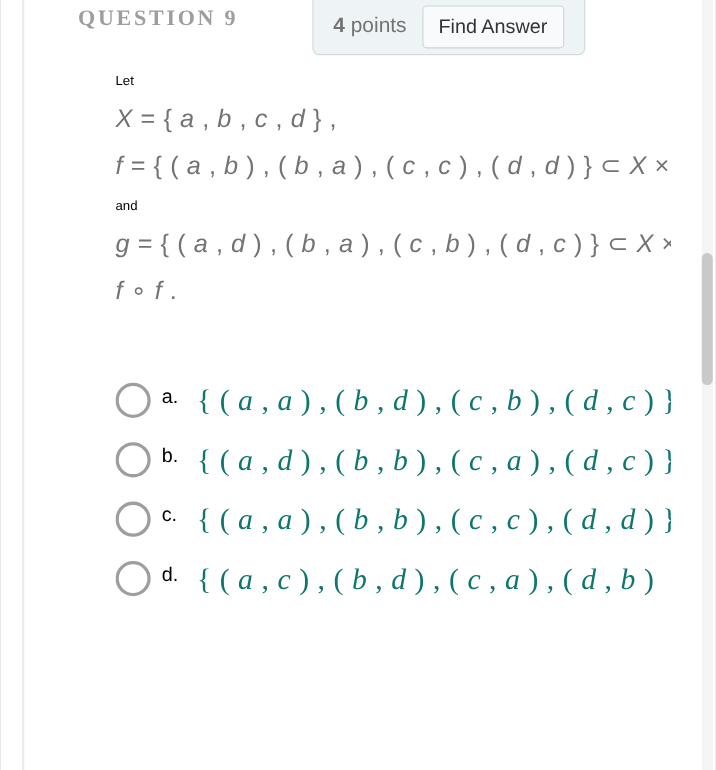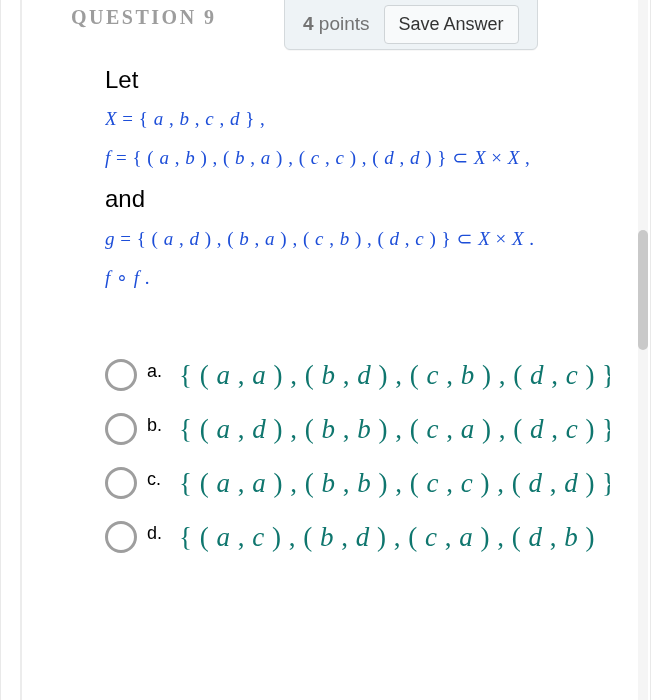--- a/index.html
+++ b/index.html
@@ -96,27 +96,27 @@
     position: absolute;
     left: 104px;
     right: 40px;
     top: 60px;
     bottom: 30px;
     overflow: hidden;
   }
 
   .prompt p {
     margin: 6px 0 14px;
-    font-size: 24px;
+    font-size: 12px;
     color: #000;
   }
   .mathline {
-    font-family: Liberation Serif, serif;
-    font-size: 19px;
-    color: #1d4ed8;
+    font-family: Liberation Sans, sans-serif;
+    font-size: 23px;
+    color: #737373;
     margin: 4px 0 16px;
     letter-spacing: 0.5px;
     white-space: nowrap;
   }
   .mathline .mi { font-style: italic; }
 
   .options {
     margin-top: 70px;
   }
   .option-row {
@@ -158,21 +158,21 @@
   <div class="scrollbar-track"></div>
   <div class="scrollbar-thumb"></div>
 
   <div class="header-row">
     <div class="qtitle">QUESTION 9</div>
     <div class="points-box">
       <span class="points-text">
         <b>4</b>
         <span>points</span>
       </span>
-      <button class="save-btn">Save Answer</button>
+      <button class="save-btn">Find Answer</button>
     </div>
   </div>
 
   <div class="content">
     <div class="prompt">
       <p>Let</p>
       <div class="mathline">
         <span class="mi">X</span> = { <span class="mi">a</span> , <span class="mi">b</span> , <span class="mi">c</span> , <span class="mi">d</span> } ,
       </div>
       <div class="mathline">

